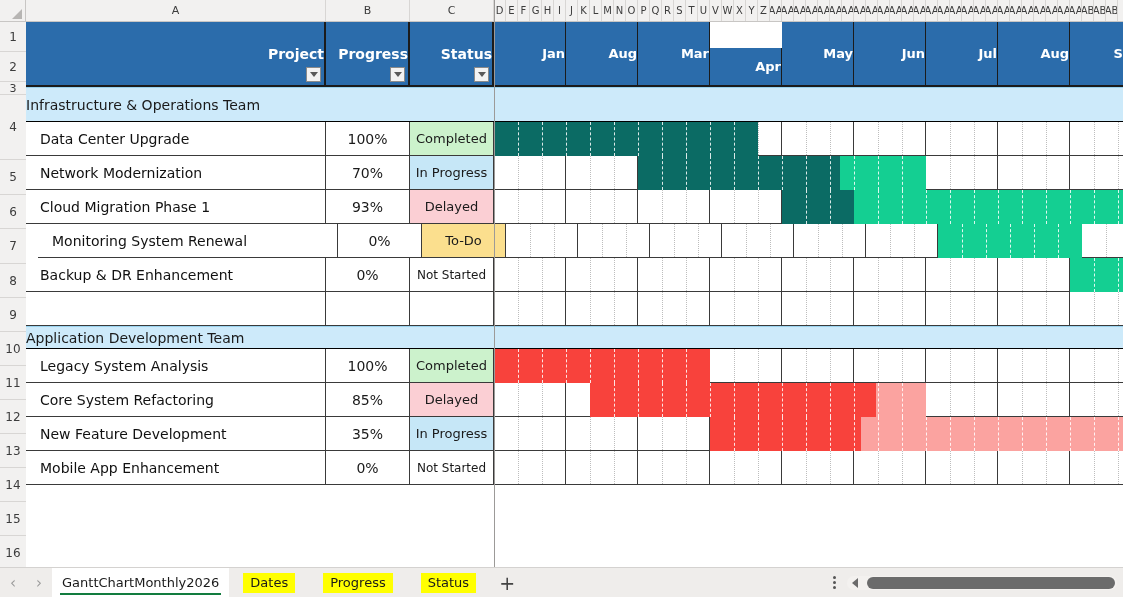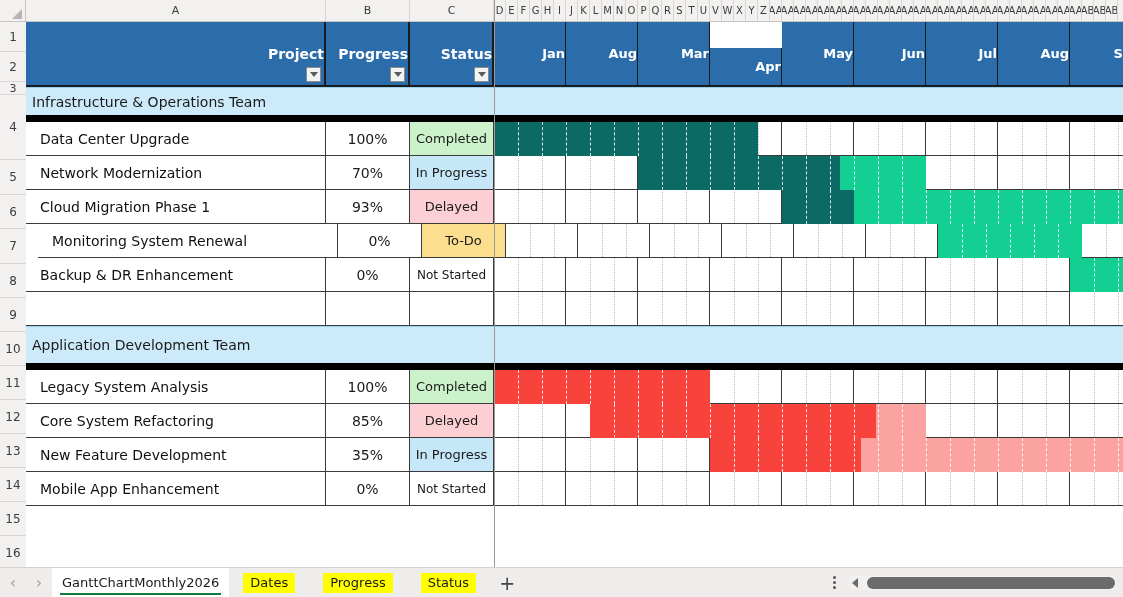--- a/index.html
+++ b/index.html
@@ -88,22 +88,22 @@
     display:flex;align-items:center;justify-content:center;
   }
   .filter-btn i{
     width:0;height:0;border-style:solid;border-width:5px 4px 0 4px;
     border-color:#5a5a5a transparent transparent transparent; display:block;
   }
 
   
   .groupband{
     background:#cdeafa; color:#1a1a1a; font-size:14px;
-    display:flex;align-items:center; padding-left:6px;
-    border-bottom:7px solid #000000; border-top:1px solid #9ad3ef;
+    display:flex;align-items:center; padding-left:0;
+    border-bottom:1px solid #000000; border-top:1px solid #9ad3ef;
     width:1097px;
   }
 
   
   .proj { padding-left:14px; font-size:14px; color:#111; }
   .prog { justify-content:center; font-size:14px; }
   .stat { justify-content:center; font-size:13px; }
 
   .st-completed  { background:#ccf2cc; }
   .st-inprogress { background:#c6e7f7; }
@@ -652,21 +652,21 @@
             <div class="mcell">
               <div class="wk w1"></div>
               <div class="wk w2"></div>
             </div>
             <div class="mcell">
               <div class="wk w1"></div>
               <div class="wk w2"></div>
             </div>
           </div>
         </div>
-        <div class="srow" style="height: 44px;">
+        <div class="srow" style="height: 23px;">
           <div class="groupband" style="height: 100%;">Application Development Team</div>
         </div>
         <div class="srow" style="height: 34px;">
           <div class="cell c-proj proj">Legacy System Analysis</div>
           <div class="cell c-prog prog">100%</div>
           <div class="cell c-stat stat st-completed">Completed</div>
           <div class="gantt">
             <div class="mcell">
               <div class="wk w1"></div>
               <div class="wk w2"></div>

